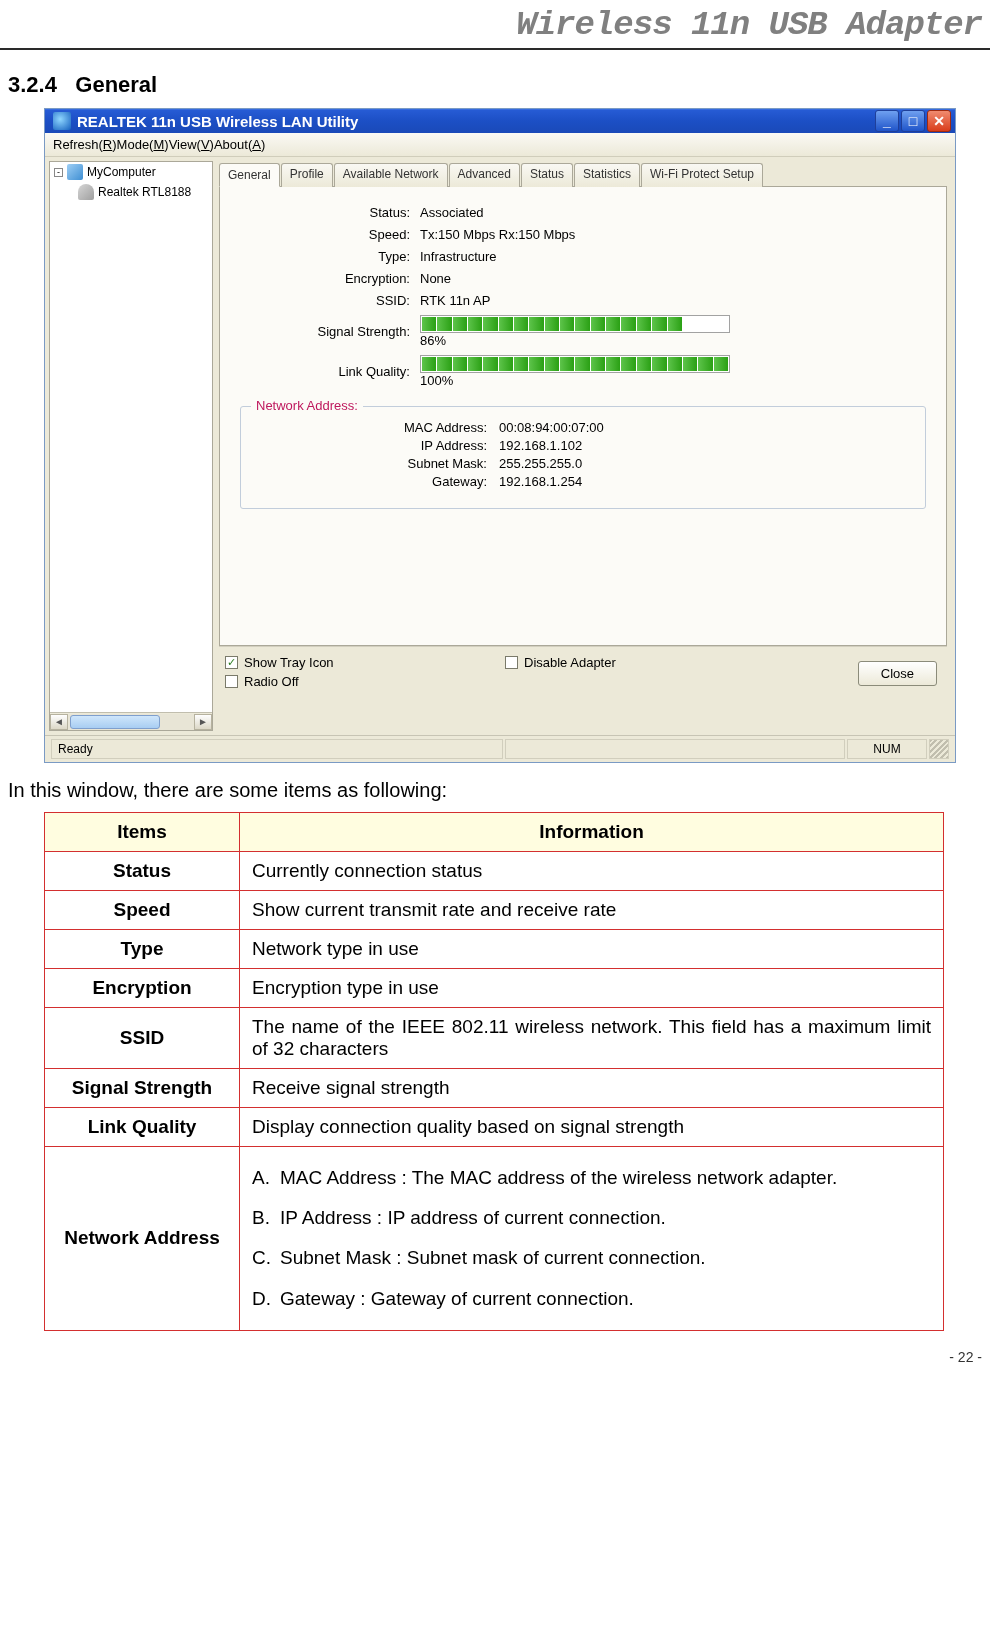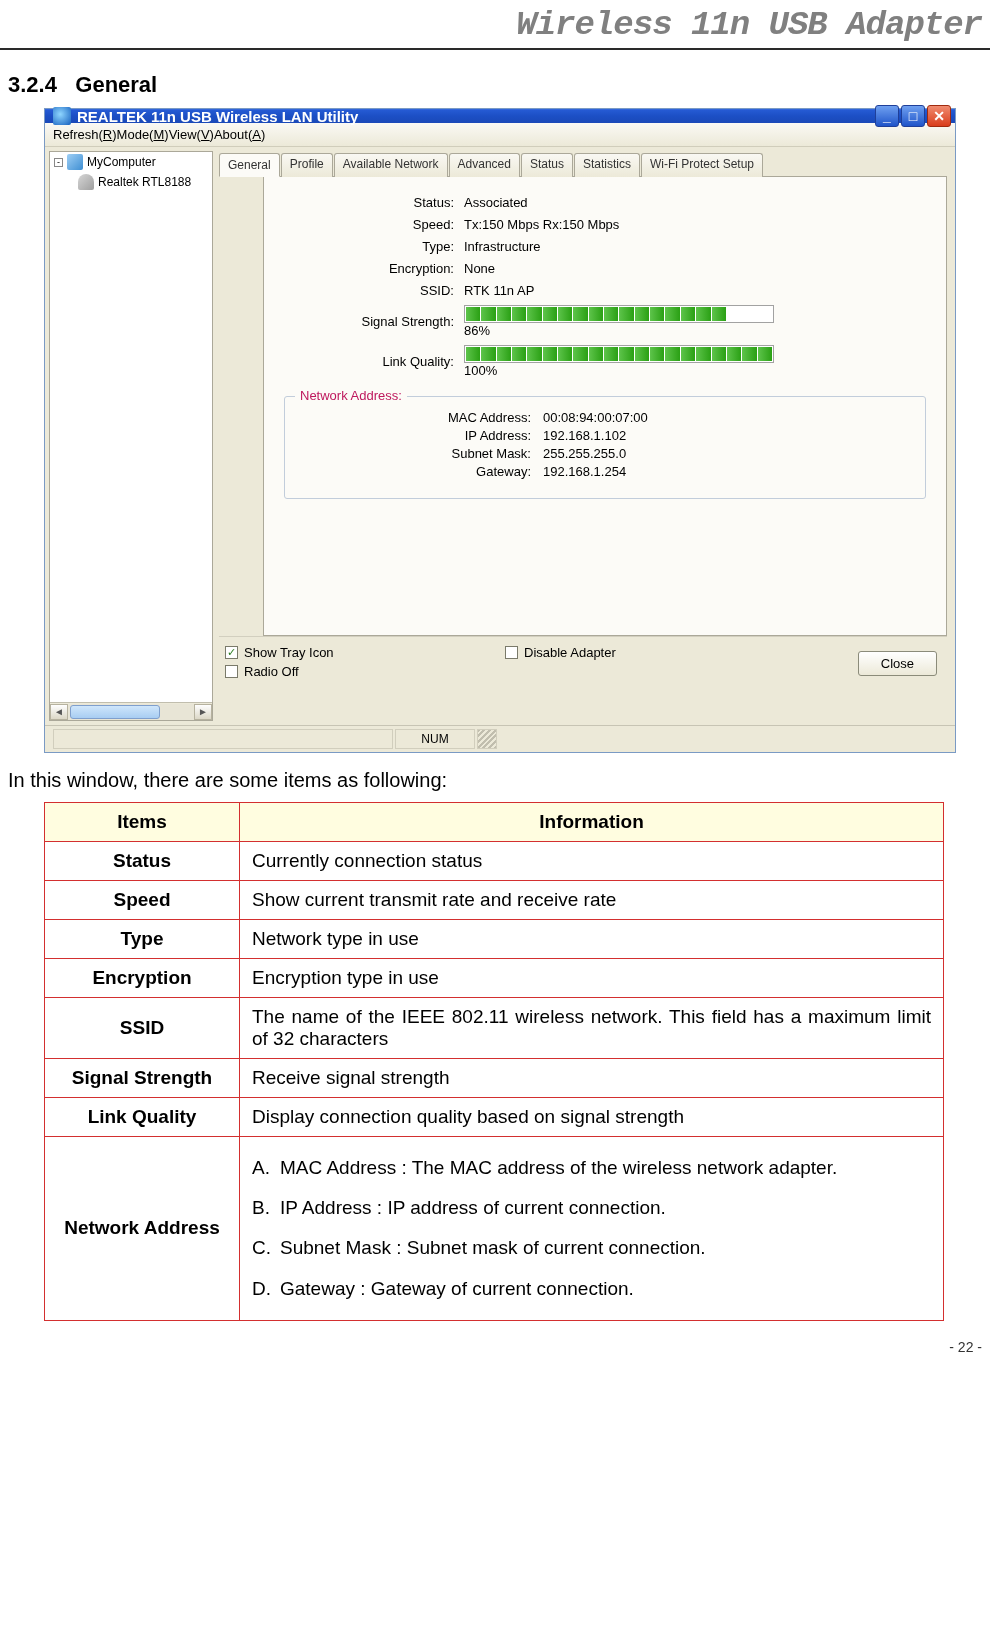--- a/index.html
+++ b/index.html
@@ -38,21 +38,21 @@
     background: #ece9d8;
     font-family: Tahoma, Arial, sans-serif;
     font-size: 13px;
   }
   .titlebar {
     background: linear-gradient(to bottom, #3f74e6 0%, #265bd4 6%, #1c4fc5 50%, #1a49b8 100%);
     color: #fff;
     display: flex;
     align-items: center;
     padding: 4px 4px 4px 8px;
-    height: 14px;
+    height: 24px;
   }
   .titlebar-icon {
     width: 18px; height: 18px;
     background: radial-gradient(circle at 40% 40%, #8fd6ff, #145fbe);
     border-radius: 2px;
     margin-right: 6px;
   }
   .titlebar-text {
     font-weight: bold;
     font-size: 15px;
@@ -164,21 +164,20 @@
     z-index: 3;
     font-weight: normal;
     padding-top: 4px;
   }
   .tab-panel {
     border: 1px solid #aba899;
     background: #fcfbf7;
     margin-top: -1px;
     padding: 18px 20px 18px 20px;
     min-height: 460px;
-    margin-left: 44px;
   }
   .kv-row {
     display: flex;
     align-items: center;
     margin-bottom: 7px;
     font-size: 13px;
     color: #000;
   }
   .kv-label {
     width: 170px;
@@ -509,20 +508,21 @@
           </div>
         </div>
         <div class="close-col">
           <button class="xp-button">Close</button>
         </div>
       </div>
     </div>
   </div>
 
   <div class="statusbar">
+    <div class="stat-left">Ready</div>
     <div class="stat-mid"></div>
     <div class="stat-num">NUM</div>
     <div class="stat-grip"></div>
   </div>
 </div>
 
 <p class="intro-line">In this window, there are some items as following:</p>
 
 <table class="info-table">
   <thead>

